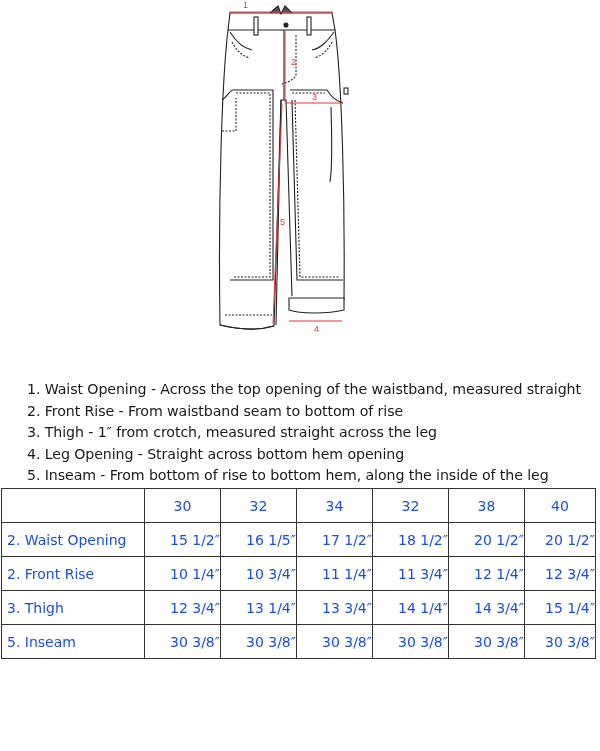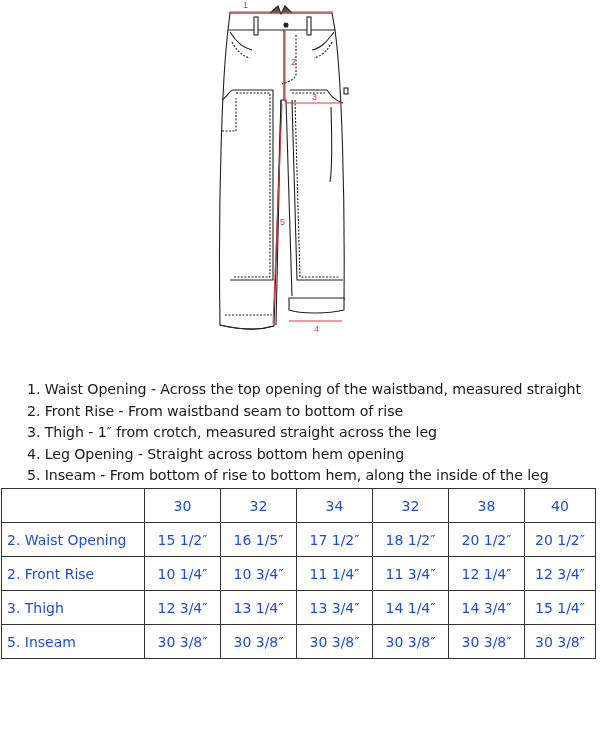--- a/index.html
+++ b/index.html
@@ -5,21 +5,21 @@
     html, body { margin: 0; padding: 0; background: #ffffff; }
     body { width: 600px; height: 751px; position: relative; overflow: hidden;
            font-family: "DejaVu Sans", "Liberation Sans", sans-serif; color: #1a1a1a; }
     .diagram { position: absolute; left: 200px; top: 0; width: 200px; height: 340px; }
     .diagram svg { width: 200px; height: 340px; display: block; }
     .instructions { position: absolute; left: 18px; top: 370px; margin: 9px; padding: 0; list-style: none; }
     .instructions li { font-size: 14.2px; line-height: 21.6px; letter-spacing: -0.1px; white-space: nowrap; color: #1a1a1a; }
     .size-table { position: absolute; left: 1px; top: 488px; border-collapse: collapse; table-layout: fixed; }
     .size-table td, .size-table th { border: 1.3px solid #333; font-weight: normal; font-size: 14px; color: #1d4ed8; padding: 0; }
     .size-table th { height: 33px; text-align: center; }
-    .size-table td { height: 33px; text-align: center; }
+    .size-table td { height: 33px; text-align: right; }
     .size-table td.label { text-align: left; padding-left: 5px; }
     .size-table col.c0 { width: 143px; }
     .size-table col.cs { width: 76px; }
     .size-table col.clast { width: 71px; }
   </style>
 </head>
 <body>
 
 <div class="diagram">
   <svg viewBox="0 0 200 340" xmlns="http://www.w3.org/2000/svg">

